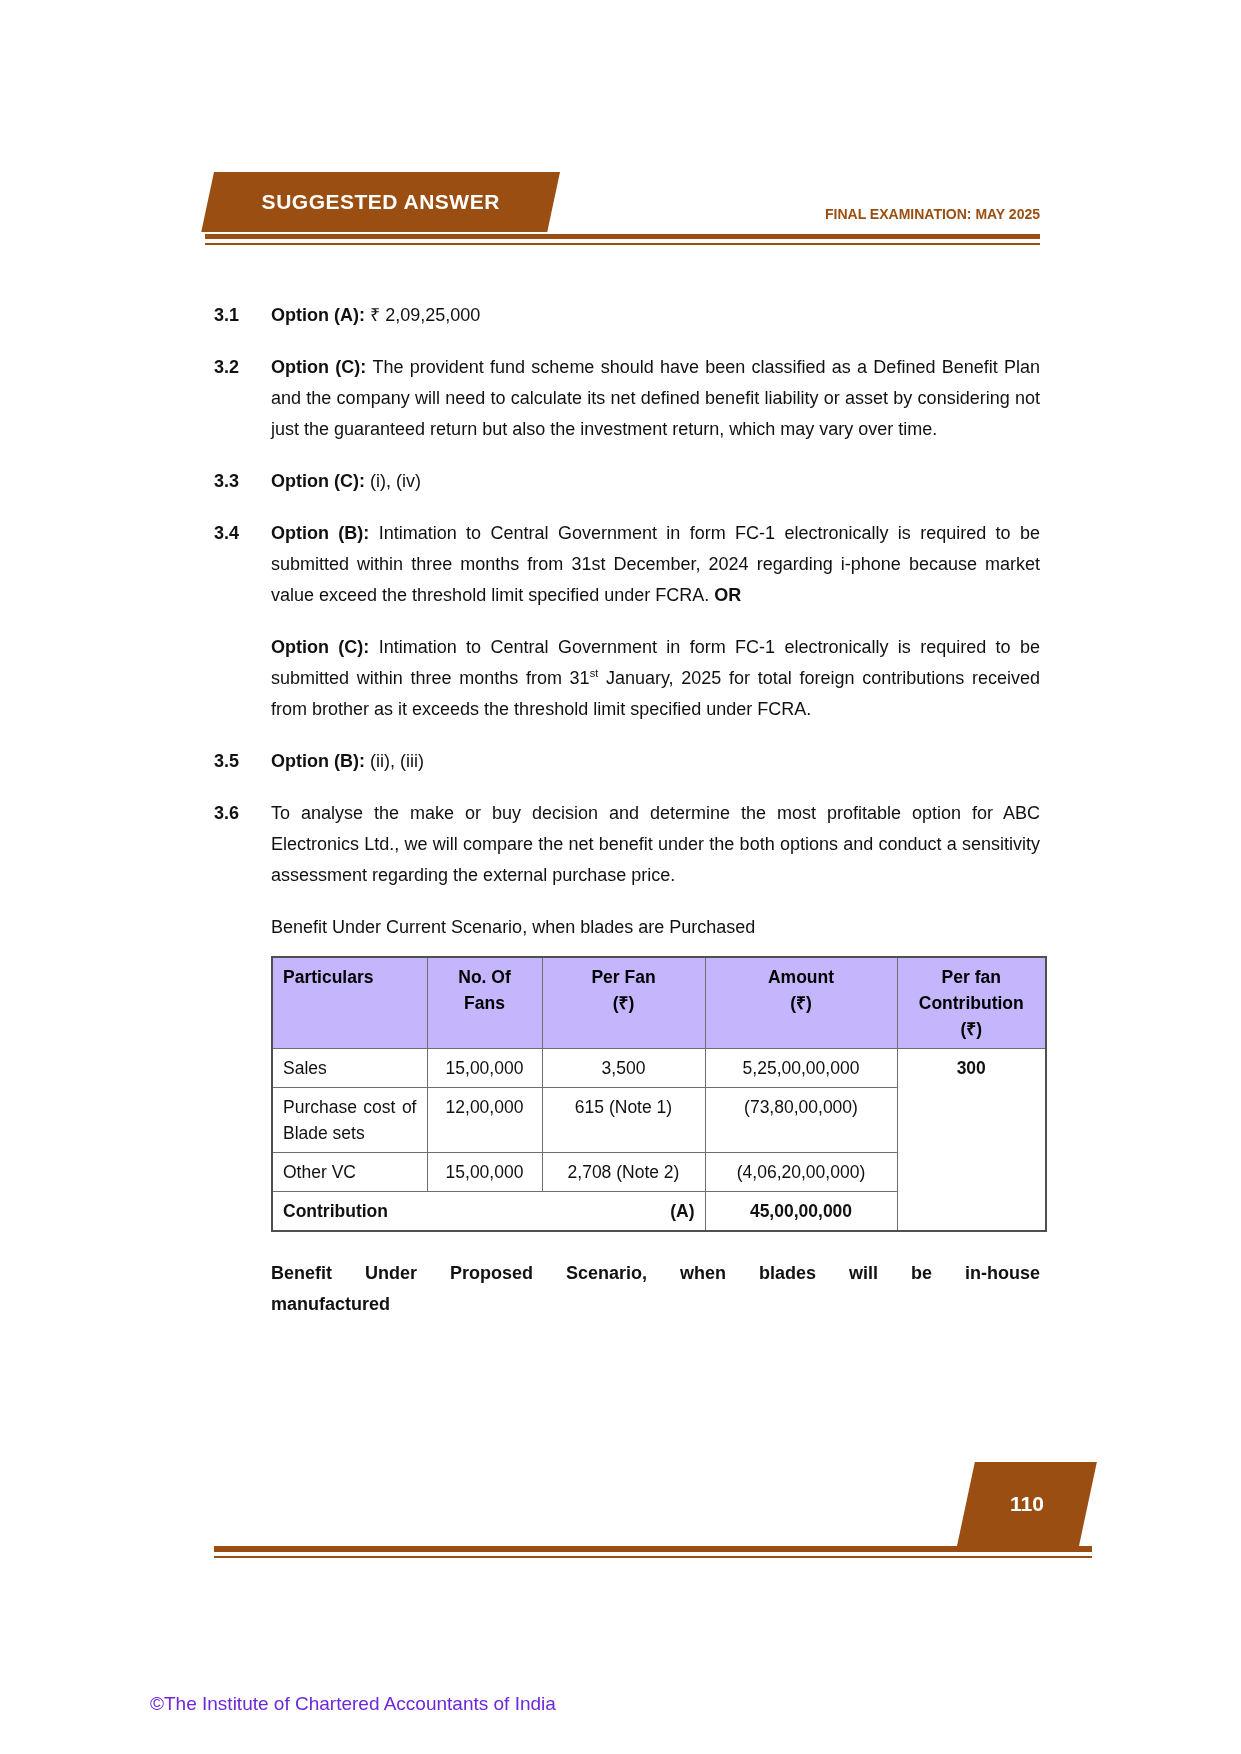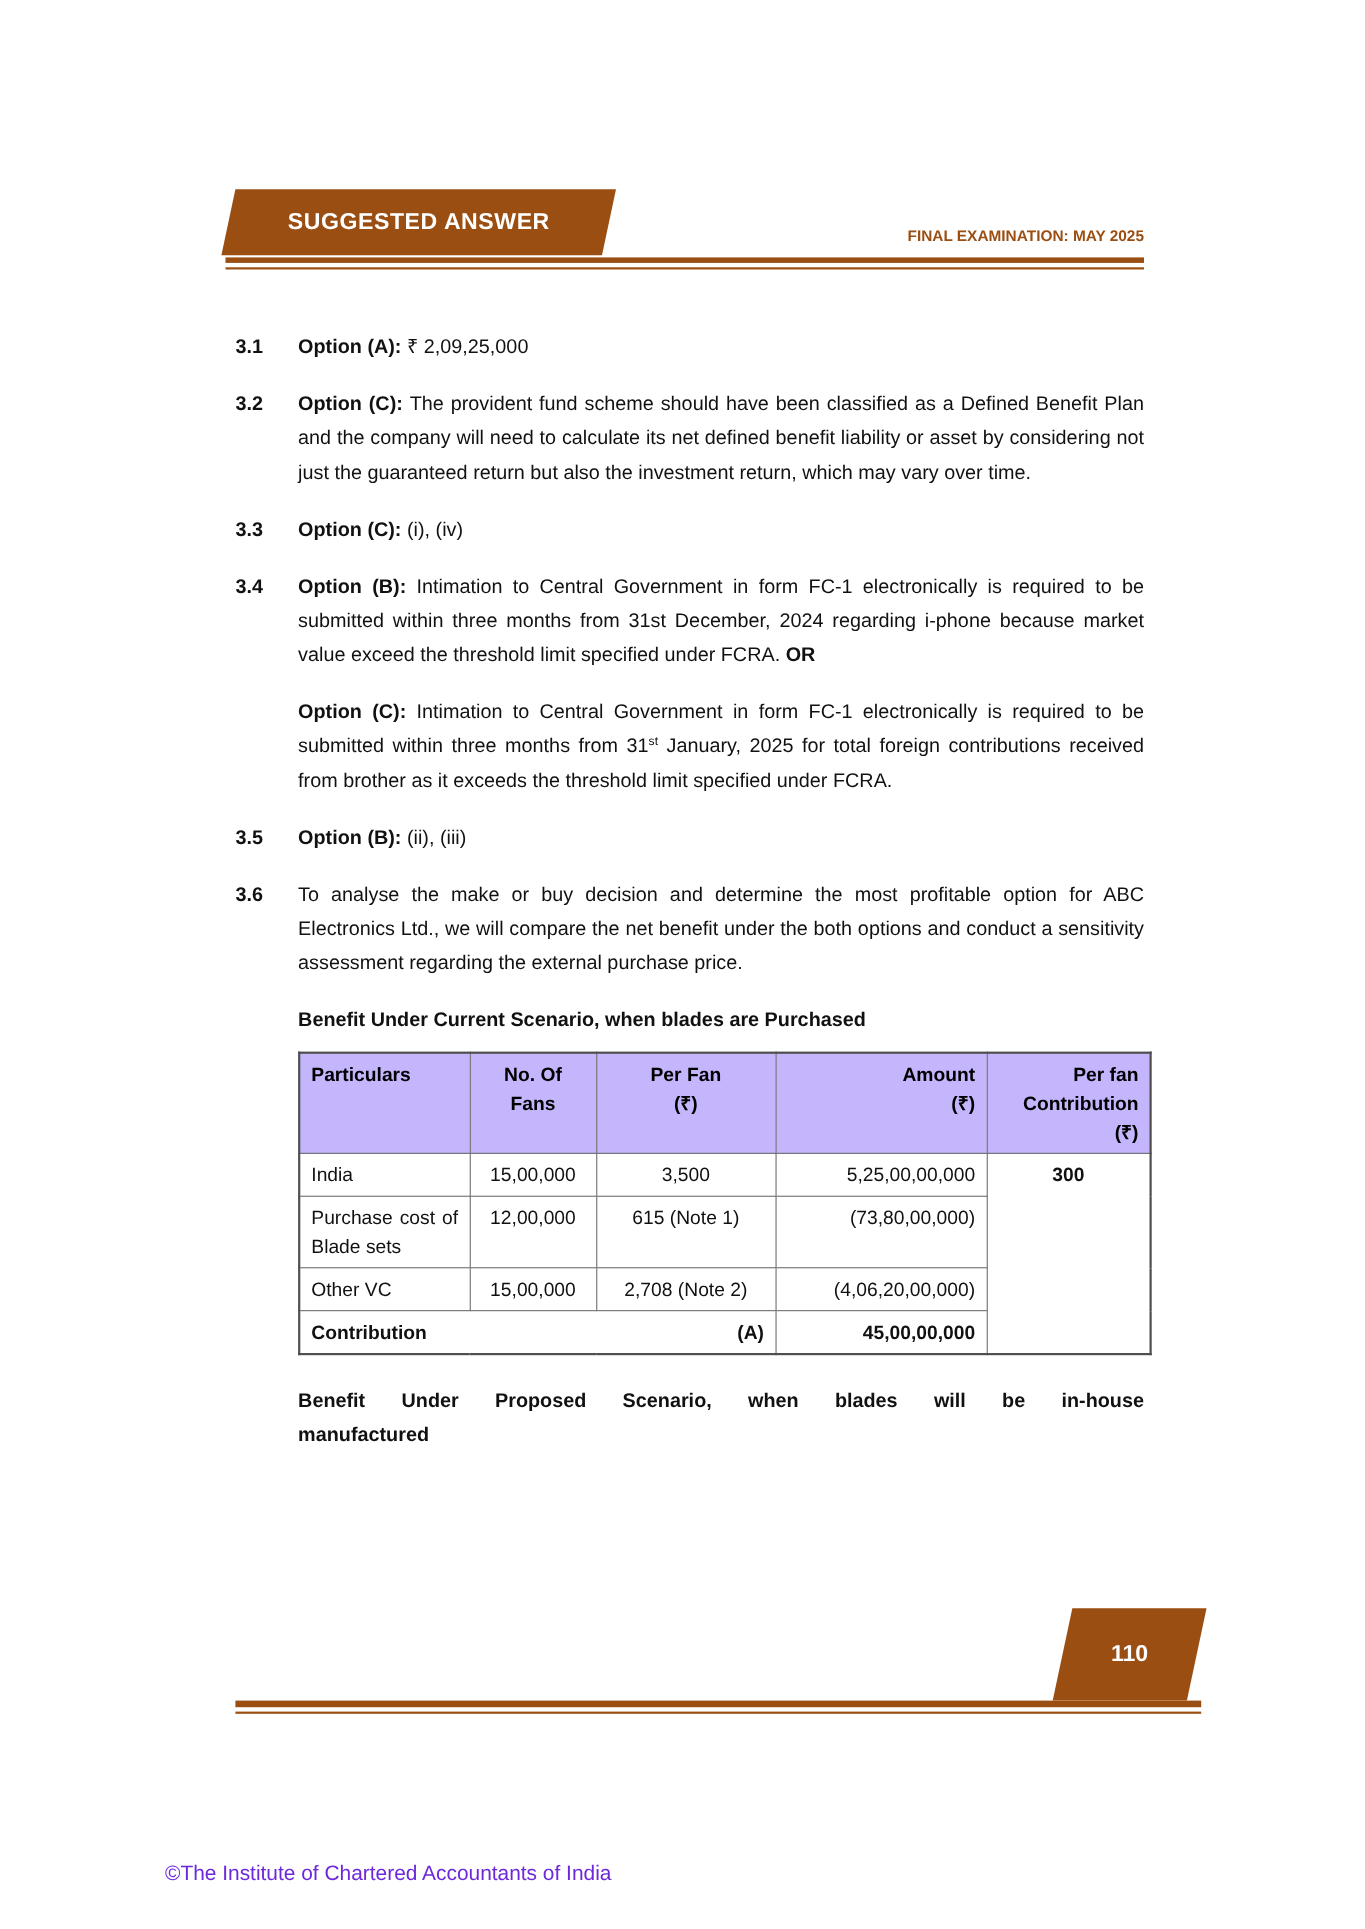--- a/index.html
+++ b/index.html
@@ -19,28 +19,28 @@
   .content{position:absolute;left:214px;top:300px;width:826px;}
   .title-bar{box-sizing:border-box;width:826px;height:40px;background:#E0C494;border:2px solid #3f3f3f;
              display:flex;align-items:center;justify-content:center;font-weight:bold;font-size:18.5px;color:#000;
              margin-bottom:16px;}
   .item{display:flex;margin-bottom:21px;font-size:18px;line-height:31px;}
   .item .num{flex:none;width:57px;font-weight:bold;}
   .item .body{flex:1;}
   .item .body.justify{text-align:justify;}
   .item .body sup{font-size:11px;line-height:0;}
 
-  .tbl-heading{font-weight:bold;font-size:18px;line-height:31px;margin:0 0 13px 57px;}
+  .tbl-heading{font-weight:normal;font-size:18px;line-height:31px;margin:0 0 13px 57px;}
 
   table.benefit{border-collapse:collapse;table-layout:fixed;width:774px;margin-left:57px;
                 border:2px solid #4f4f4f;}
   table.benefit th,table.benefit td{border:1.5px solid #6e6e6e;padding:6px 10px;
                 font-size:17.5px;line-height:26px;vertical-align:top;word-wrap:break-word;}
   table.benefit thead th{background:#c4b5fd;font-weight:bold;color:#000;}
-  .al{text-align:left}.ac{text-align:center}.ar{text-align:right}
+  .al{text-align:left}.ac{text-align:center}.ar{text-align:center}
   td.justify-cell{text-align:justify;}
   td.merged-cell{vertical-align:middle;text-align:center;font-weight:bold;}
   tr.total-row td{font-weight:bold;}
   .total-cell{display:flex;justify-content:space-between;}
 
   .proposed{margin:26px 0 0 57px;width:769px;font-weight:bold;font-size:18px;line-height:31px;}
   .proposed .l1{text-align:justify;text-align-last:justify;}
 
   
   .page-box{position:absolute;left:957px;top:1462px;width:122px;height:84px;background:#9B4E11;
@@ -110,21 +110,21 @@
         <tr>
           <th class="al">Particulars</th>
           <th class="ac">No. Of<br>Fans</th>
           <th class="ac">Per Fan<br>(₹)</th>
           <th class="ar">Amount<br>(₹)</th>
           <th class="ar">Per fan<br>Contribution<br>(₹)</th>
         </tr>
       </thead>
       <tbody>
         <tr>
-          <td class="al">India</td>
+          <td class="al">Sales</td>
           <td class="ac">15,00,000</td>
           <td class="ac">3,500</td>
           <td class="ar">5,25,00,00,000</td>
           <td class="merged-cell" rowspan="4">300</td>
         </tr>
         <tr>
           <td class="justify-cell">Purchase cost of Blade sets</td>
           <td class="ac">12,00,000</td>
           <td class="ac">615 (Note 1)</td>
           <td class="ar">(73,80,00,000)</td>

